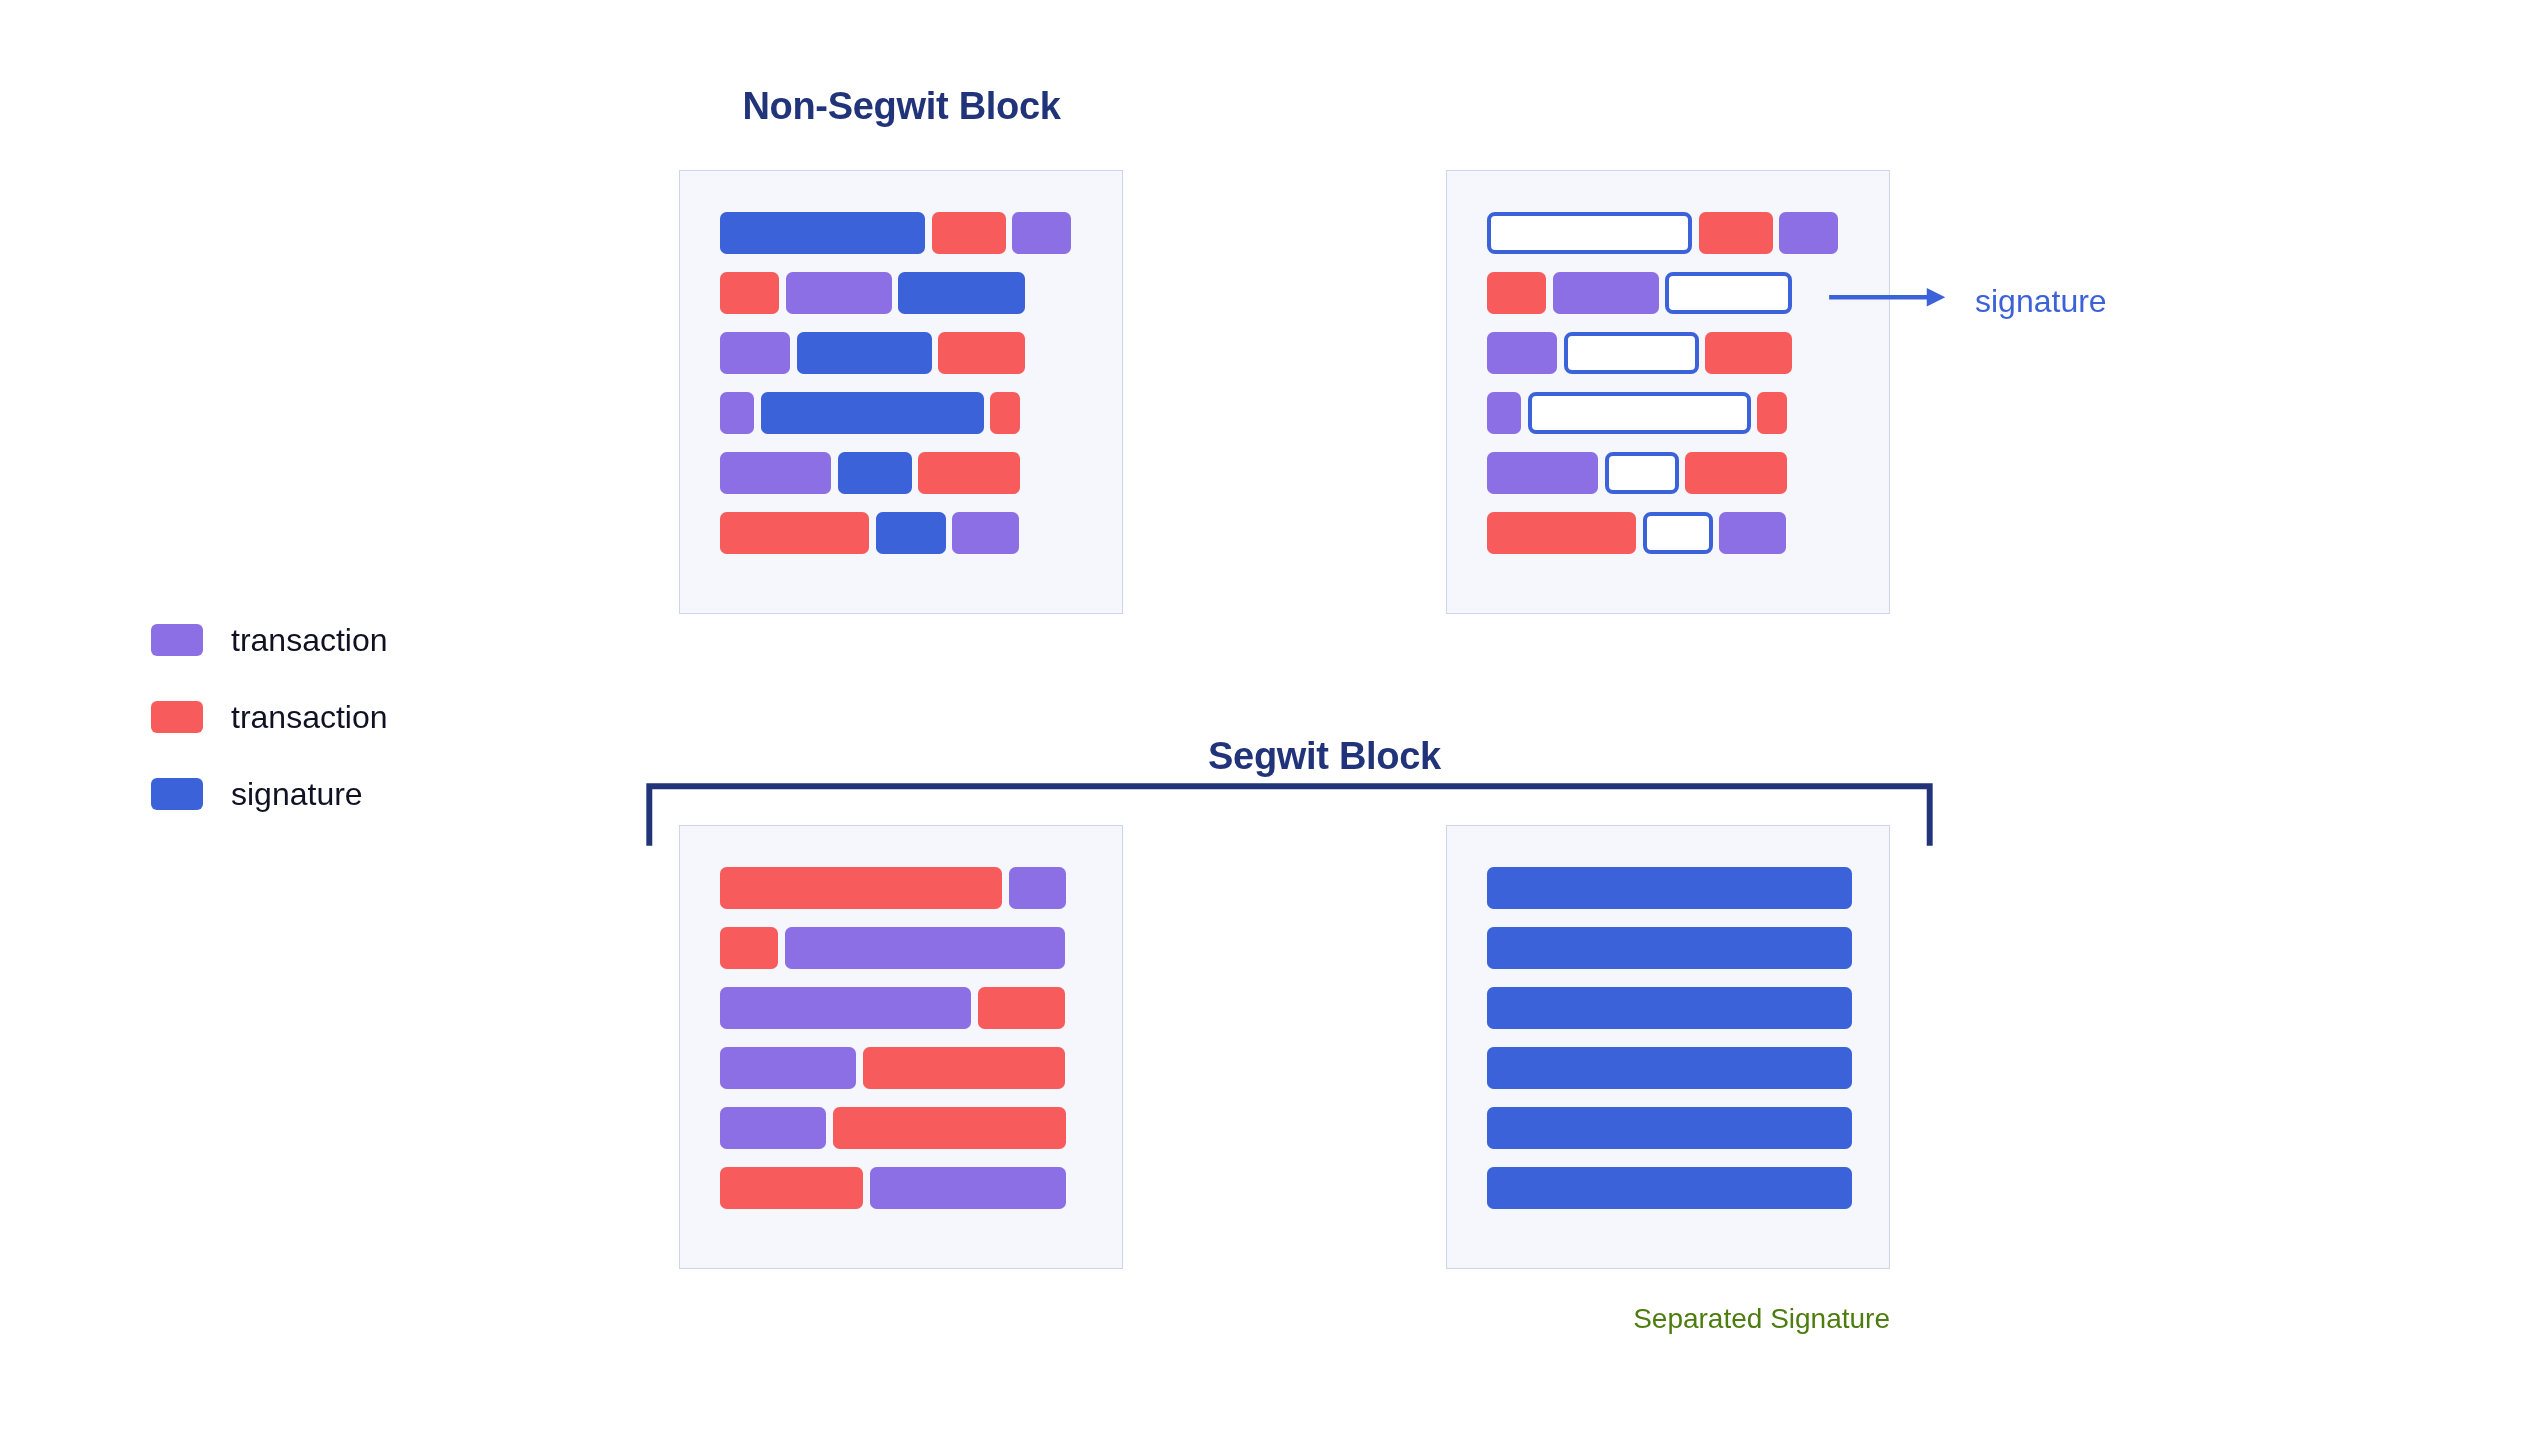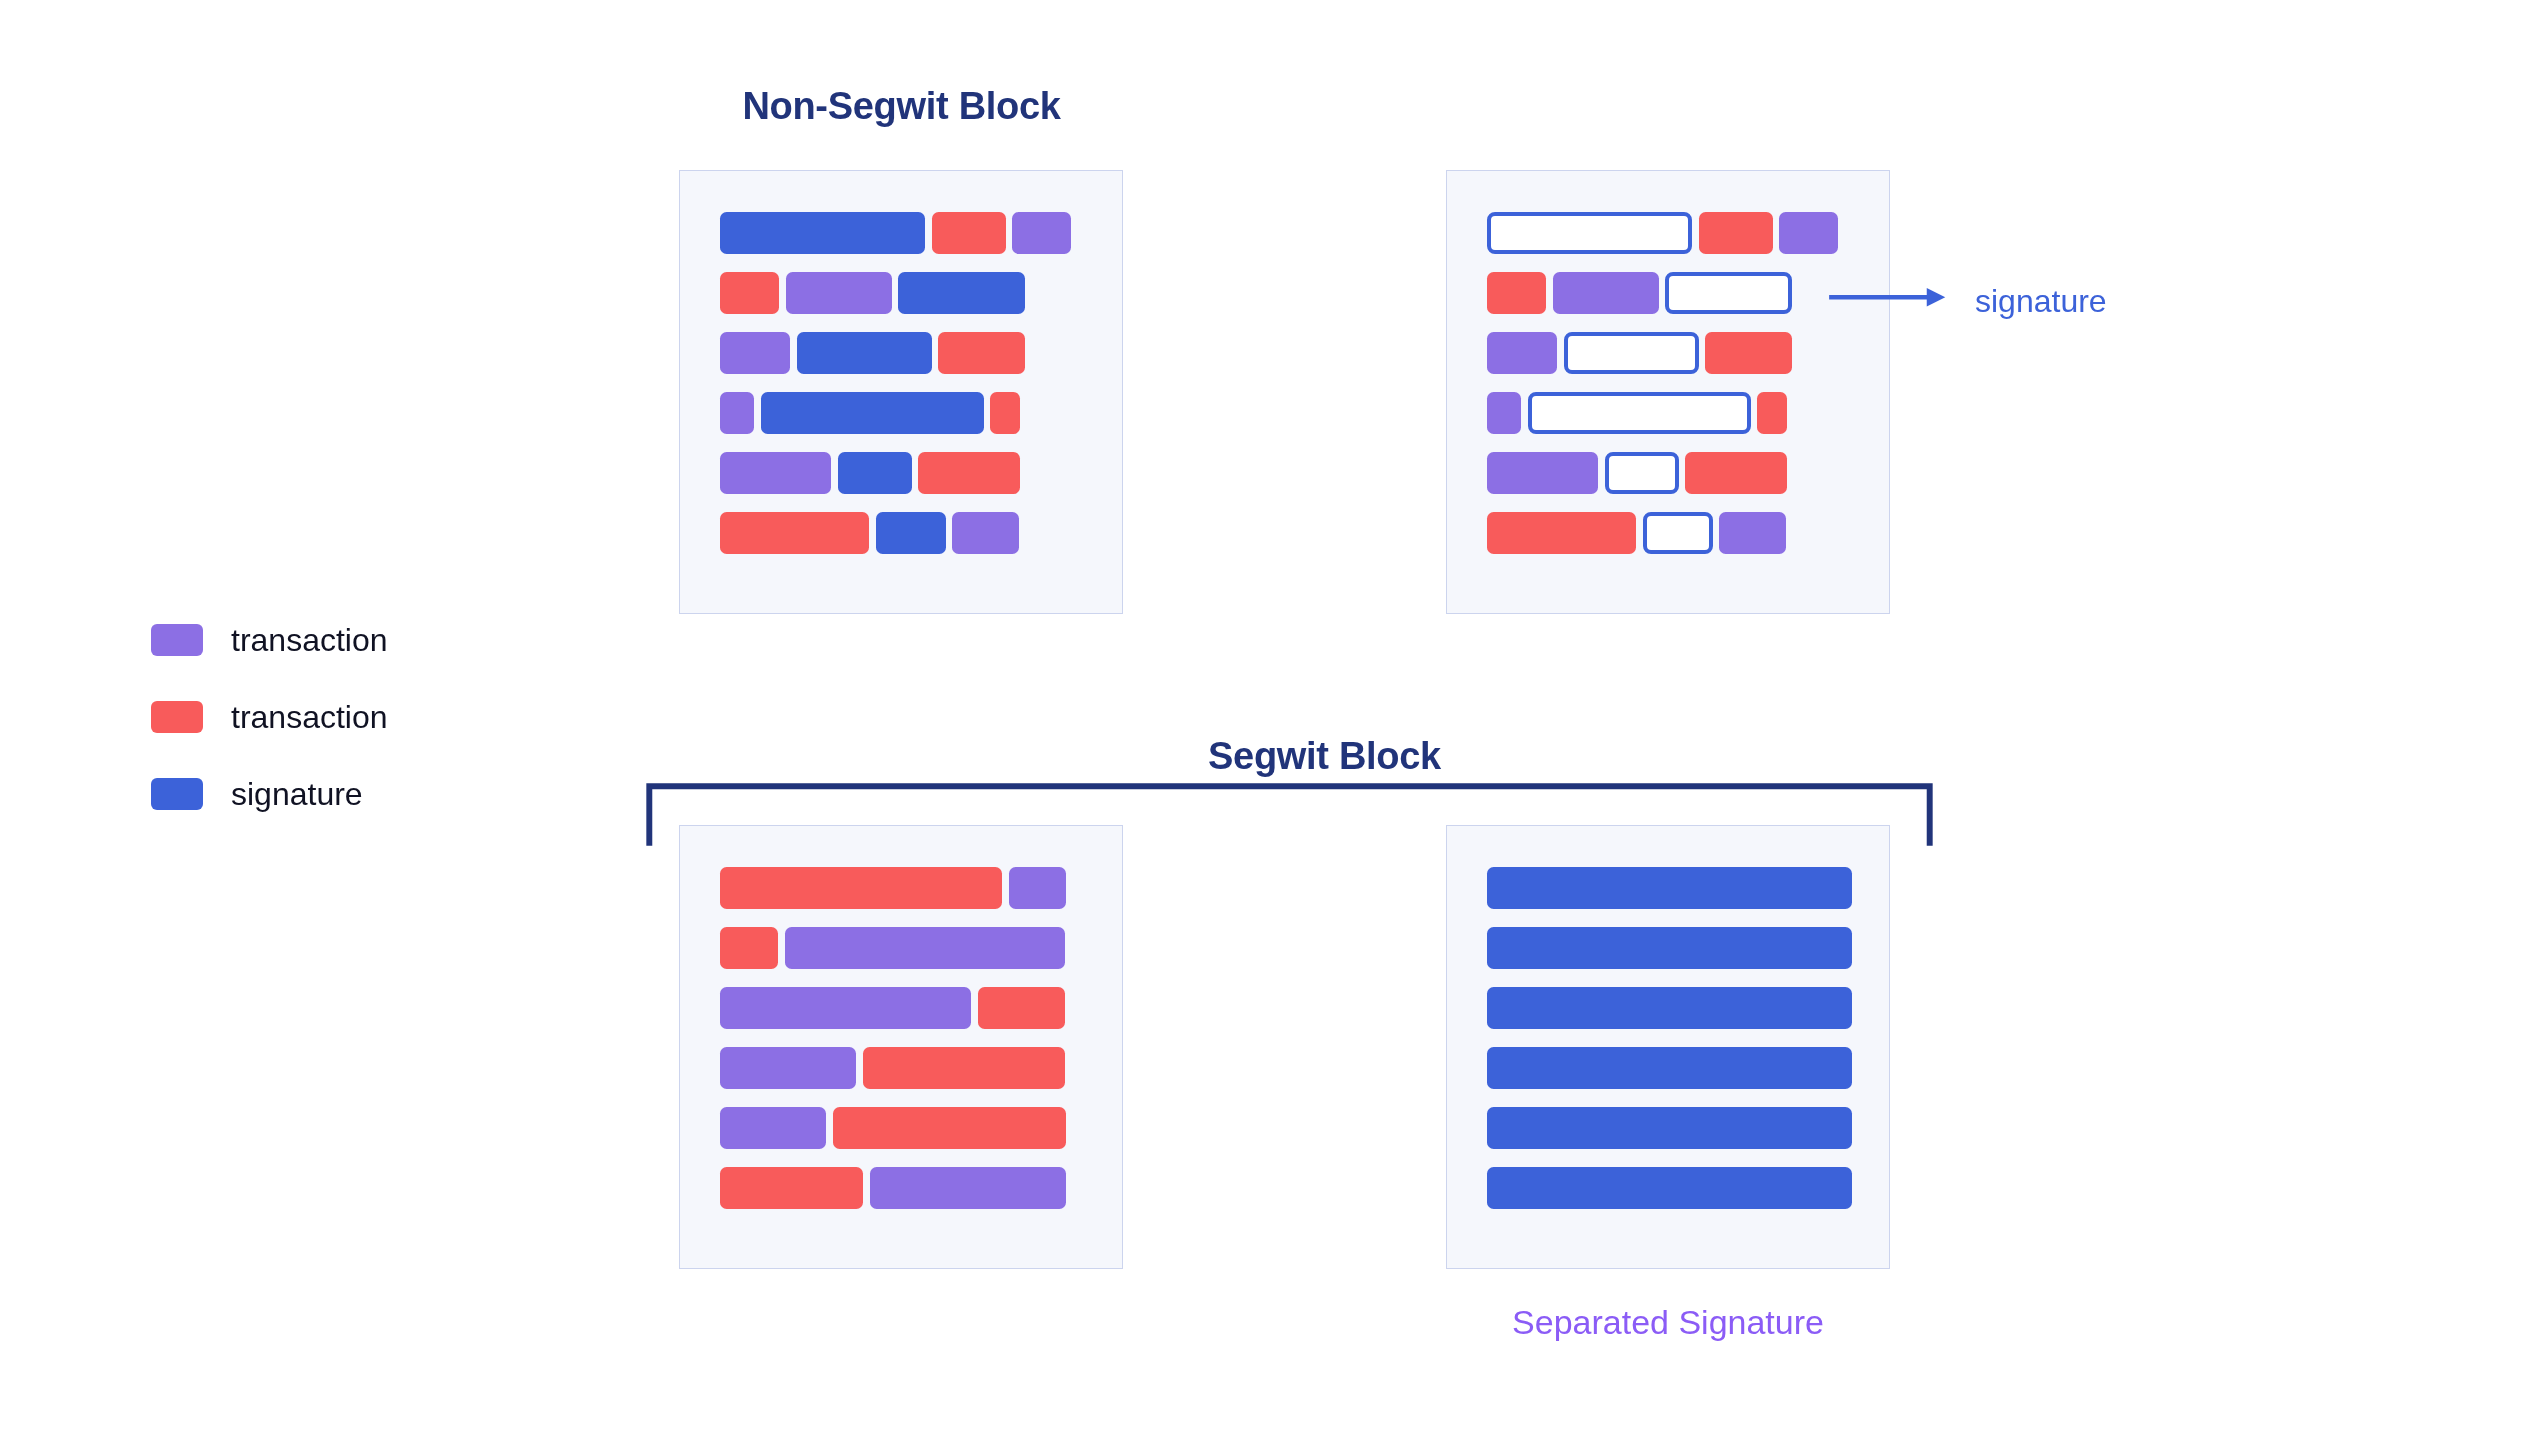--- a/index.html
+++ b/index.html
@@ -137,23 +137,23 @@
     width: 1287px;
     height: 66px;
   }
 
   
   #caption-separated {
     position: absolute;
     left: 1446px;
     top: 1303px;
     width: 444px;
-    text-align: center;
-    font-size: 34px;
-    color: #8b5cf6;
+    text-align: right;
+    font-size: 28px;
+    color: #4d7c0f;
     white-space: nowrap;
   }
 </style>
 </head>
 <body>
 
 <div class="stage">
 
   <div class="panel-title" id="title-nonsegwit">Non-Segwit Block</div>
 

